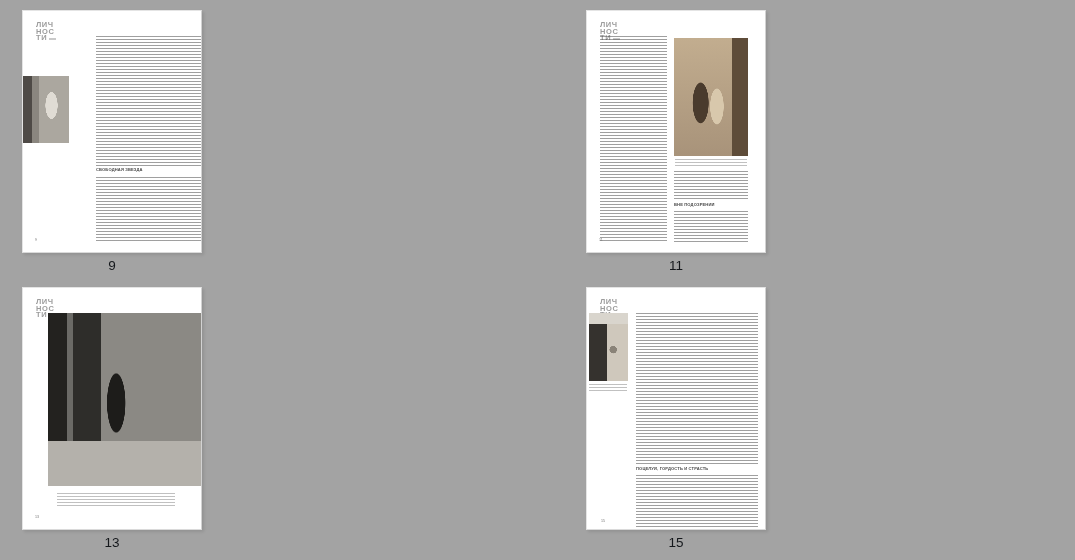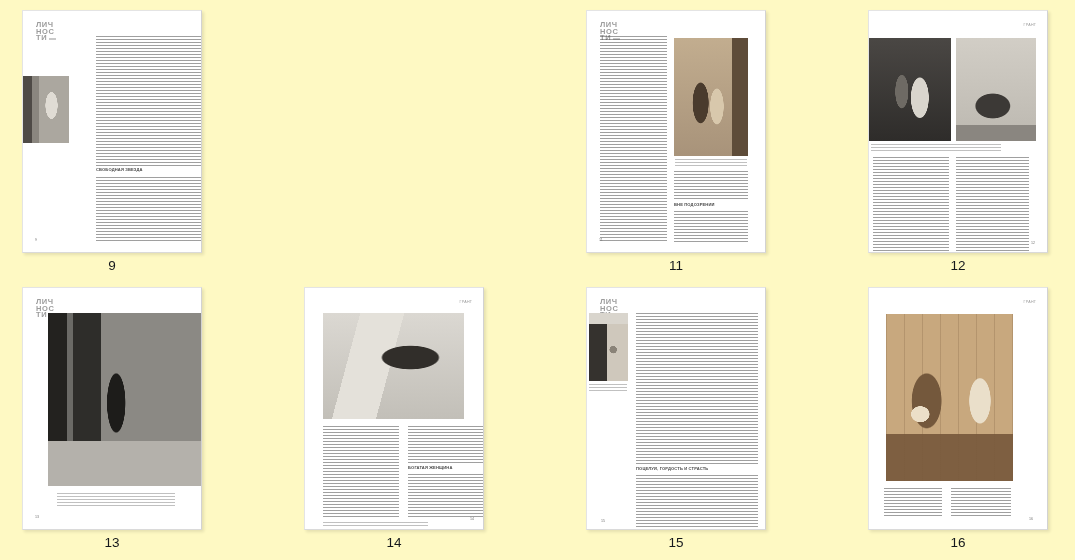--- a/index.html
+++ b/index.html
@@ -1,16 +1,16 @@
 <!DOCTYPE html>
 <html><head>
 <meta charset="utf-8">
 <style>
   html,body{margin:0;padding:0;background:#ffffff;}
-  .canvas{position:relative;width:1075px;height:560px;background:#fef9c3;overflow:hidden;
+  .canvas{position:relative;width:1075px;height:560px;background:#a3a3a3;overflow:hidden;
           font-family:"Liberation Sans", sans-serif;text-decoration:underline;}
   .cell{position:absolute;width:180px;}
   .page{position:relative;width:180px;height:243px;background:#fff;
         border:1px solid #e4e4e4;border-right-color:#d2d2d2;border-bottom-color:#dadada;
         box-shadow:2px 2px 3px rgba(0,0,0,0.10);overflow:hidden;box-sizing:border-box;cursor:pointer;}
   .thumb-label{width:180px;text-align:center;margin-top:5px;font-size:13.5px;color:#15181c;}
   
   .mast{position:absolute;left:13px;top:11px;font-weight:bold;font-size:7.5px;line-height:6.5px;
         color:#9c9c9c;letter-spacing:0.6px;}
   .mast .sub{display:inline-block;width:7px;height:2px;background:#c9c9c9;margin-left:2px;}
@@ -102,82 +102,47 @@
       <div class="ph ph11"></div>
       <div class="cap-lines" style="left:88px;top:148px;width:72px;height:8px;"></div>
       <div class="lines" style="left:87px;top:160px;width:74px;height:30px;"></div>
       <div class="h-tiny" style="left:87px;top:192px;">ВНЕ ПОДОЗРЕНИЙ</div>
       <div class="lines" style="left:87px;top:200px;width:74px;height:32px;"></div>
       <div class="pn" style="left:12px;top:227px;">11</div>
     </div>
     <div class="thumb-label">11</div>
   </div>
 
-  <div class="cell" style="left:868px;top:10px;">
-    <div class="page">
-      <div class="runhead">ГРАНТ</div>
-      <div class="ph ph12L"></div>
-      <div class="ph ph12R"></div>
-      <div class="cap-lines" style="left:2px;top:133px;width:130px;height:7px;"></div>
-      <div class="lines" style="left:4px;top:146px;width:76px;height:94px;"></div>
-      <div class="lines" style="left:87px;top:146px;width:73px;height:94px;"></div>
-      <div class="pn" style="left:162px;top:230px;">12</div>
-    </div>
-    <div class="thumb-label">12</div>
-  </div>
 
   <div class="cell" style="left:22px;top:287px;">
     <div class="page">
       <div class="mast">
         <div>ЛИЧ</div>
         <div>НОС</div>
         <div><span>ТИ</span><span class="sub"></span></div>
       </div>
       <div class="ph ph13"></div>
       <div class="cap-lines" style="left:34px;top:205px;width:118px;height:15px;"></div>
       <div class="pn" style="left:12px;top:227px;">13</div>
     </div>
     <div class="thumb-label">13</div>
   </div>
 
-  <div class="cell" style="left:304px;top:287px;">
-    <div class="page">
-      <div class="runhead">ГРАНТ</div>
-      <div class="ph ph14"></div>
-      <div class="lines" style="left:18px;top:138px;width:76px;height:92px;"></div>
-      <div class="lines" style="left:103px;top:138px;width:75px;height:38px;"></div>
-      <div class="h-tiny" style="left:103px;top:178px;">БОГАТАЯ ЖЕНЩИНА</div>
-      <div class="lines" style="left:103px;top:186px;width:75px;height:44px;"></div>
-      <div class="cap-lines" style="left:18px;top:234px;width:105px;height:5px;"></div>
-      <div class="pn" style="left:165px;top:229px;">14</div>
-    </div>
-    <div class="thumb-label">14</div>
-  </div>
 
   <div class="cell" style="left:586px;top:287px;">
     <div class="page">
       <div class="mast">
         <div>ЛИЧ</div>
         <div>НОС</div>
         <div><span>ТИ</span><span class="sub"></span></div>
       </div>
       <div class="ph ph15"></div>
       <div class="cap-lines" style="left:2px;top:96px;width:38px;height:8px;"></div>
       <div class="lines" style="left:49px;top:25px;width:122px;height:152px;"></div>
       <div class="h-tiny" style="left:49px;top:179px;">ПОЦЕЛУЙ, ГОРДОСТЬ И СТРАСТЬ</div>
       <div class="lines" style="left:49px;top:187px;width:122px;height:53px;"></div>
       <div class="pn" style="left:14px;top:231px;">15</div>
     </div>
     <div class="thumb-label">15</div>
   </div>
 
-  <div class="cell" style="left:868px;top:287px;">
-    <div class="page">
-      <div class="runhead">ГРАНТ</div>
-      <div class="ph ph16"></div>
-      <div class="lines" style="left:15px;top:200px;width:58px;height:30px;"></div>
-      <div class="lines" style="left:82px;top:200px;width:60px;height:30px;"></div>
-      <div class="pn" style="left:160px;top:229px;">16</div>
-    </div>
-    <div class="thumb-label">16</div>
-  </div>
 
 </div>
 
 </body></html>

